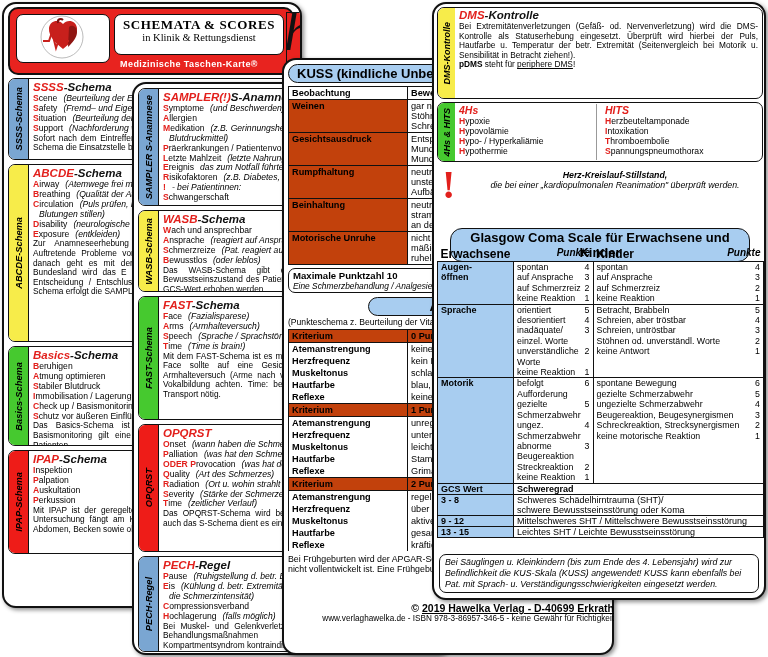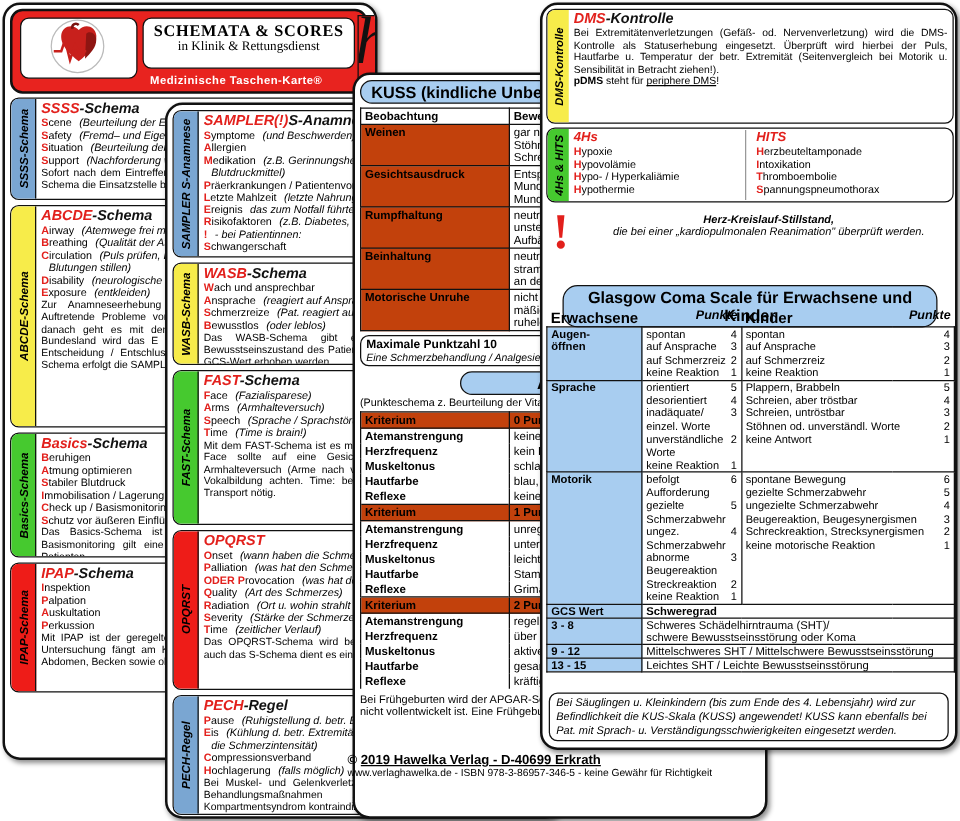--- a/index.html
+++ b/index.html
@@ -75,21 +75,21 @@
   .gcs .cat{background:#a8cdf0;font-weight:bold;width:62px;margin-left:48px;}
   .gcs .hd{font-weight:bold;font-size:12px;border:none;}
   .gcs .hdp{font-weight:bold;font-style:italic;font-size:10px;text-align:right;border:none;}
   .lnr{display:flex;justify-content:space-between;line-height:10.4px;font-size:8.8px;}
   .lnr span:last-child{padding-left:4px;}
 
   .excl{position:absolute;color:#e2201c;font-size:40px;font-weight:bold;line-height:34px;
         font-family:"Liberation Serif",serif;}
 
   
-  #copy{position:absolute;left:278px;top:602px;width:320px;text-align:left;z-index:9;}
+  #copy{position:absolute;left:294px;top:602px;width:320px;text-align:right;z-index:9;}
   .c1{font-size:10.5px;font-weight:bold;}
   .c1 u{text-decoration:underline;}
   .c2{font-size:8.2px;}
 </style>
 </head>
 <body>
 
 <div class="card shadow" id="card-left">
 
   <div class="hdr">
@@ -531,21 +531,21 @@
                 <span>unverständliche Worte</span>
                 <span>2</span>
               </div>
               <div class="lnr">
                 <span>keine Reaktion</span>
                 <span>1</span>
               </div>
             </td>
     <td colspan="2">
               <div class="lnr">
-                <span>Plappern, Brabbeln</span>
+                <span>Betracht, Brabbeln</span>
                 <span>5</span>
               </div>
               <div class="lnr">
                 <span>Schreien, aber tröstbar</span>
                 <span>4</span>
               </div>
               <div class="lnr">
                 <span>Schreien, untröstbar</span>
                 <span>3</span>
               </div>

